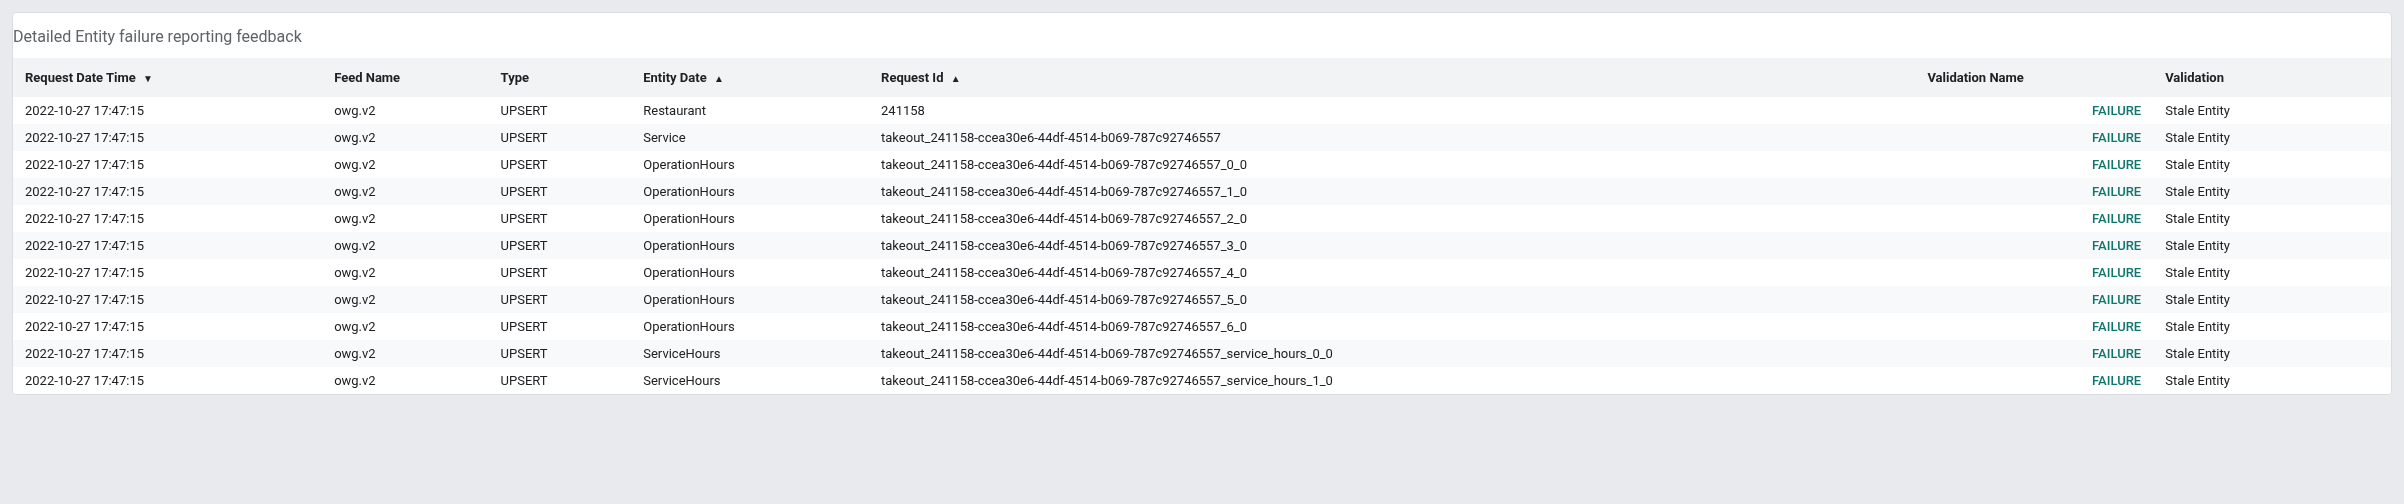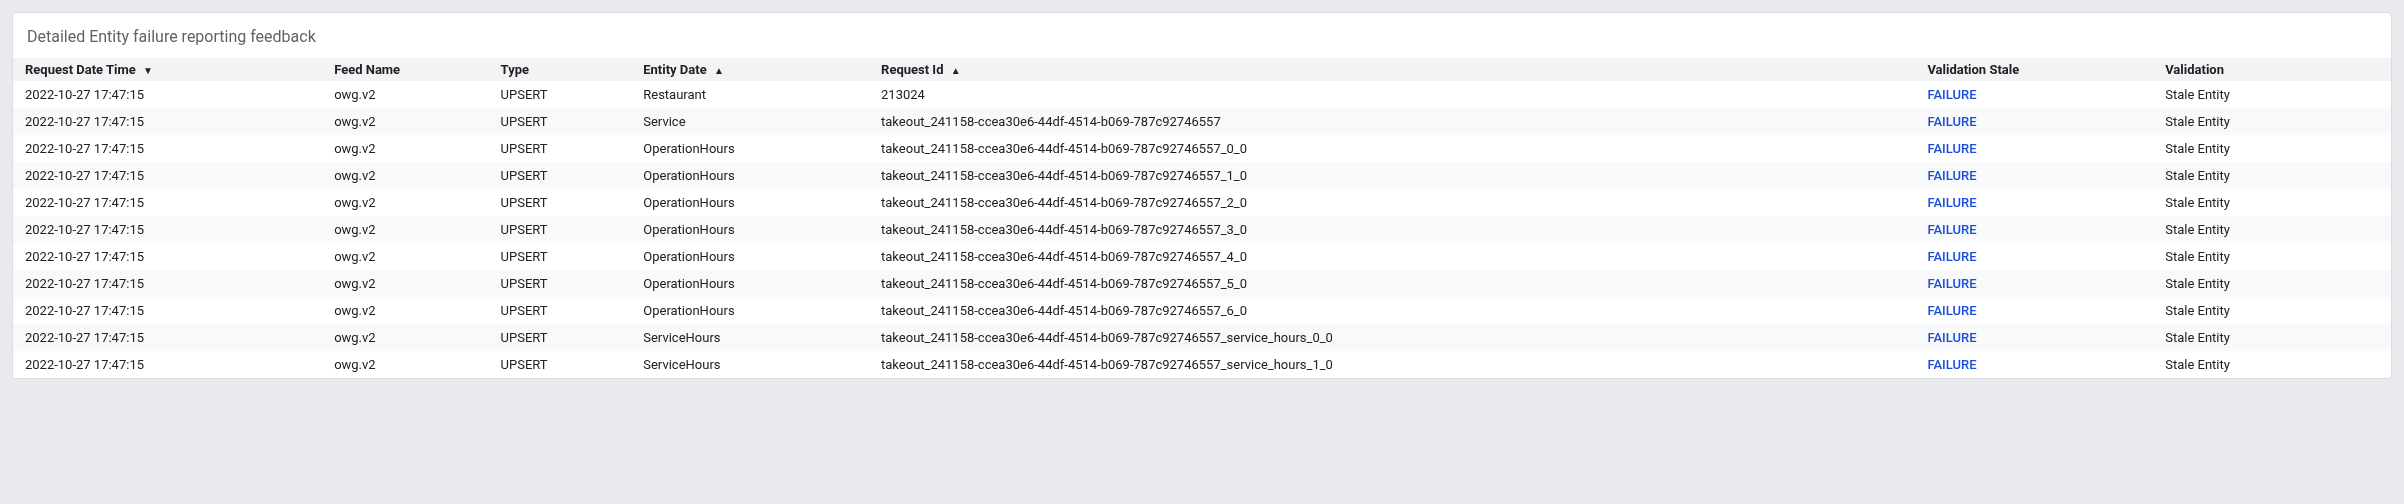--- a/index.html
+++ b/index.html
@@ -13,51 +13,51 @@
     .panel {
       background: #fff;
       border: 1px solid #dadce0;
       border-radius: 4px;
       overflow: hidden;
     }
     .panel-title {
       font-size: 16px;
       font-weight: 400;
       color: #5f6368;
-      padding: 14px 16px 12px 14px;
+      padding: 14px 16px 12px 0;
     }
     .table-wrap {
       width: 100%;
       overflow: auto;
     }
     table {
       width: 100%;
       border-collapse: collapse;
       table-layout: fixed;
     }
     thead th {
       text-align: left;
       font-weight: 700;
       font-size: 13px;
       background: #f1f3f4;
-      padding: 4px 12px;
+      padding: 12px 12px;
       color: #202124;
       white-space: nowrap;
     }
     tbody td {
       padding: 6px 12px;
       font-size: 13px;
       color: #202124;
       white-space: nowrap;
       overflow: hidden;
       text-overflow: ellipsis;
     }
     tbody tr:nth-child(even) { background: #f8f9fa; }
     tbody tr:nth-child(odd)  { background: #ffffff; }
-    .failure { color: #1d4ed8; font-weight: 500; }
+    .failure { color: #0f766e; font-weight: 500; text-align: right; }
     .sort-icon-desc, .sort-icon-asc {
       display: inline-block;
       margin-left: 4px;
       font-size: 10px;
       vertical-align: middle;
     }
     .col-datetime   { width: 13%; }
     .col-feed       { width: 7%; }
     .col-route      { width: 6%; }
     .col-entitytype { width: 10%; }
@@ -95,35 +95,35 @@
           </th>
           <th>
             <span>Entity Date</span>
             <span class="sort-icon-asc">▲</span>
           </th>
           <th>
             <span>Request Id</span>
             <span class="sort-icon-asc">▲</span>
           </th>
           <th>
-            <span>Validation Stale</span>
+            <span>Validation Name</span>
           </th>
           <th>
             <span>Validation</span>
           </th>
         </tr>
       </thead>
       <tbody id="tbody">
 
       <tr>
             <td>2022-10-27 17:47:15</td>
             <td>owg.v2</td>
             <td>UPSERT</td>
             <td>Restaurant</td>
-            <td>213024</td>
+            <td>241158</td>
             <td class="failure">FAILURE</td>
             <td>Stale Entity</td>
           </tr>
           <tr>
             <td>2022-10-27 17:47:15</td>
             <td>owg.v2</td>
             <td>UPSERT</td>
             <td>Service</td>
             <td>takeout_241158-ccea30e6-44df-4514-b069-787c92746557</td>
             <td class="failure">FAILURE</td>

